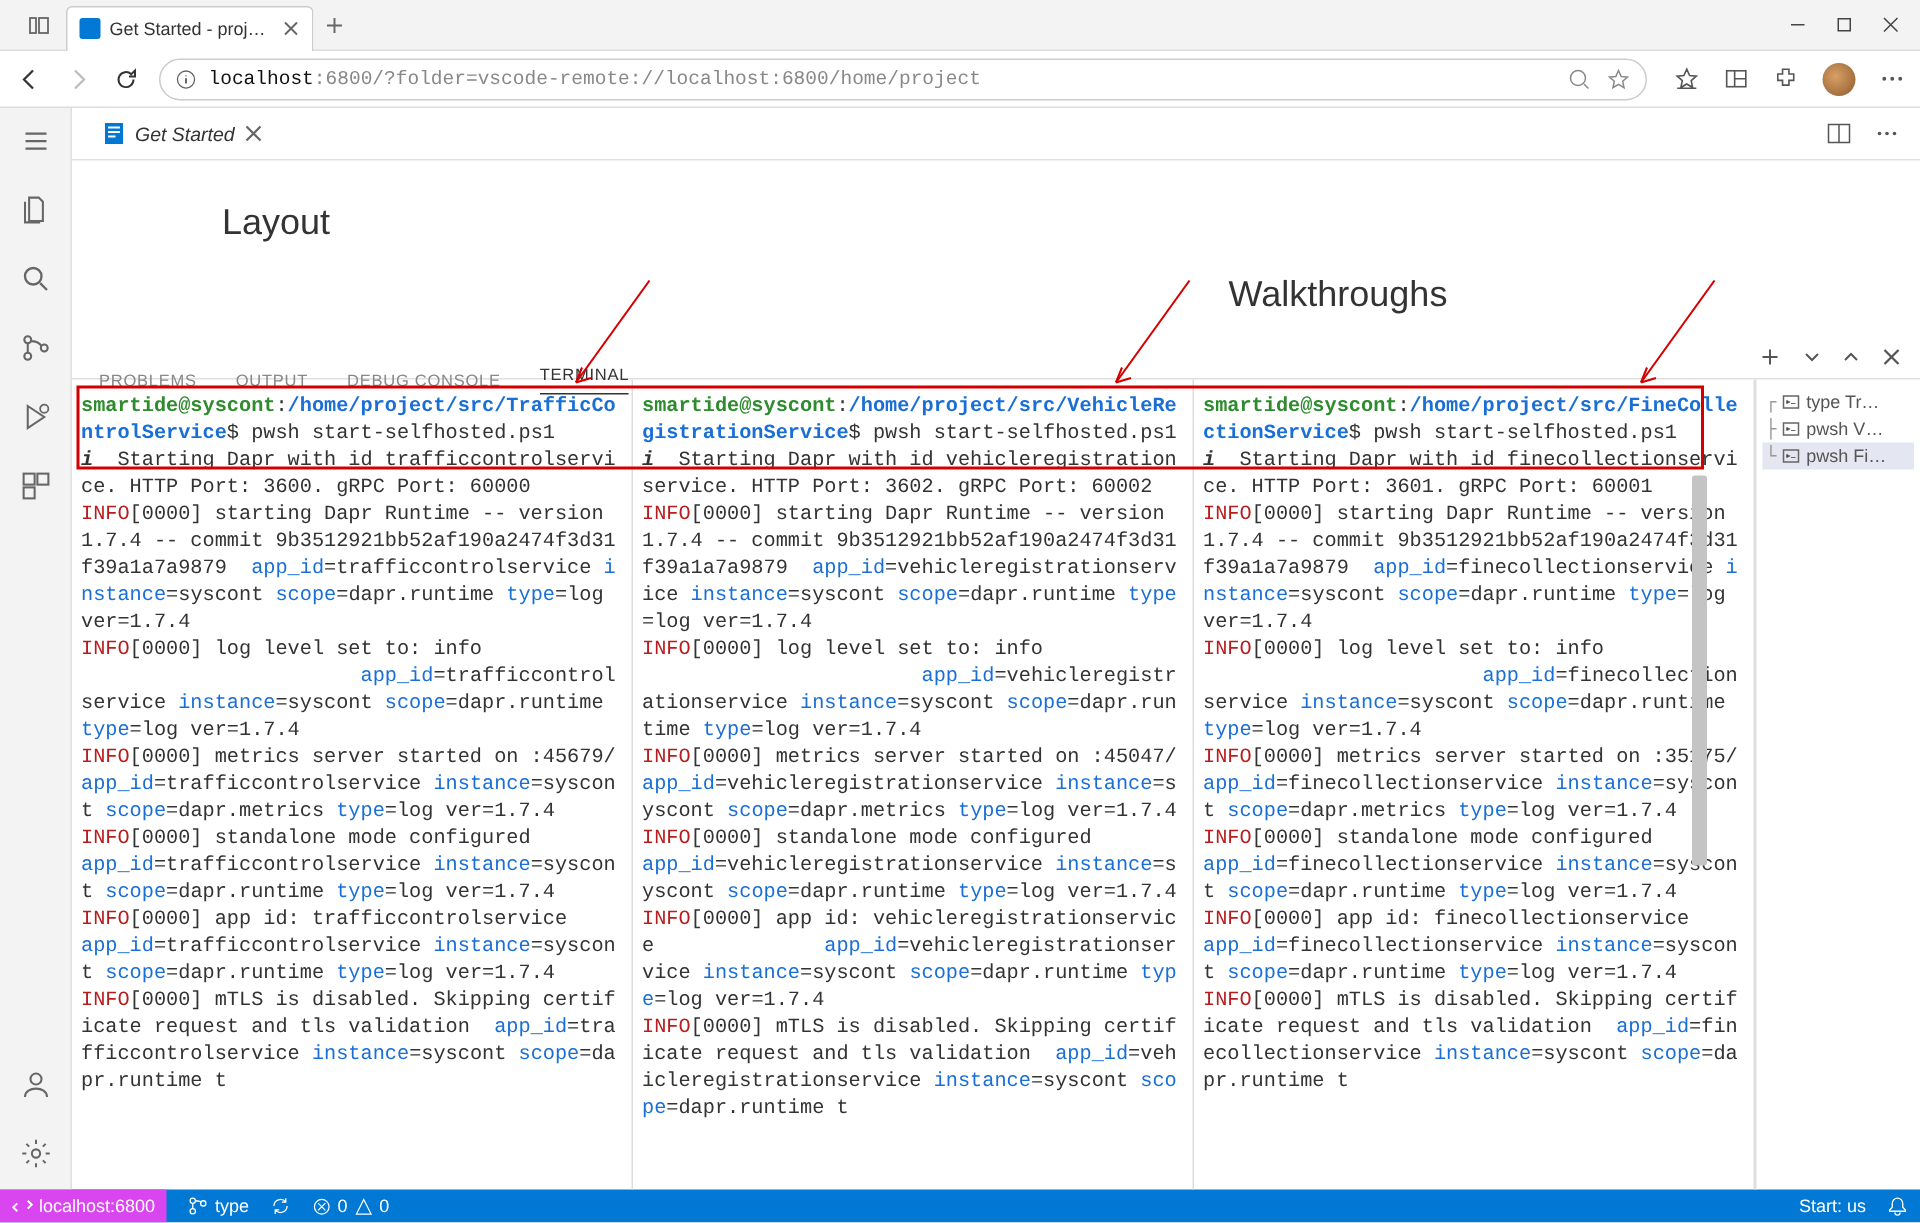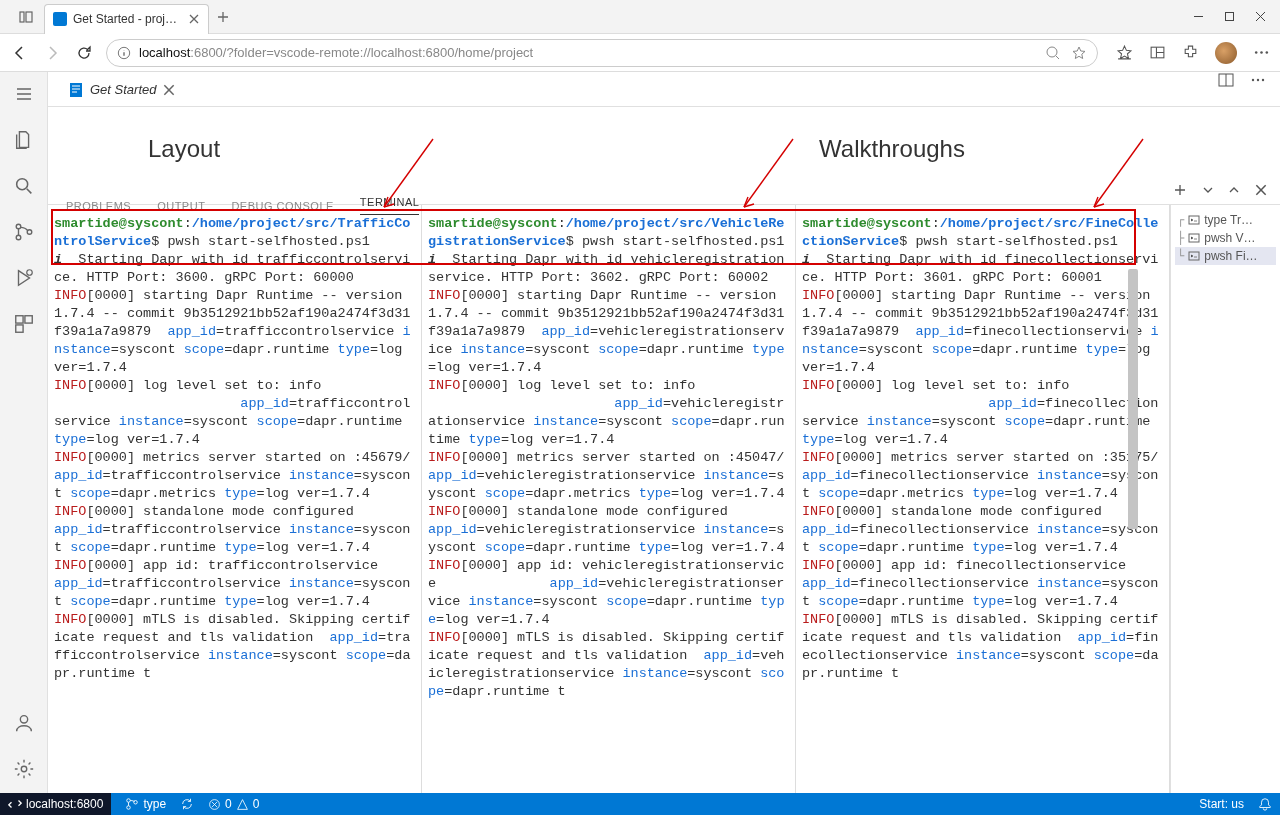--- a/index.html
+++ b/index.html
@@ -9,44 +9,44 @@
 .browser-chrome { height: 34px; background: #f3f3f3; display: flex; align-items: center; border-bottom: 1px solid #ddd; }
 .browser-tab-bar { display: flex; align-items: center; height: 34px; padding-left: 8px; }
 .tab-tabs-icon { width: 16px; height: 16px; margin: 0 10px; display: flex; align-items: center; justify-content: center; }
 .browser-tab { background: #fff; border: 1px solid #ccc; border-bottom: none; border-radius: 4px 4px 0 0; height: 30px; width: 165px; display: flex; align-items: center; padding: 0 8px; font-size: 12px; gap: 6px; margin-top: 4px; }
 .tab-favicon { width: 14px; height: 14px; background: #0078d4; border-radius: 2px; }
 .tab-title { flex: 1; white-space: nowrap; overflow: hidden; text-overflow: ellipsis; }
 .tab-close { width: 12px; height: 12px; }
 .tab-new { margin-left: 8px; color: #666; }
 .window-controls { margin-left: auto; display: flex; gap: 20px; padding-right: 14px; color: #444; font-size: 11px; }
 
-.address-bar-row { height: 38px; display: flex; align-items: center; padding: 0 10px; gap: 12px; border-bottom: 1px solid #ddd; background: #fff; }
+.address-bar-row { height: 38px; display: flex; align-items: center; padding: 0 10px; gap: 12px; border-bottom: 1px solid #ddd; background: #fff; font-family: Liberation Mono, monospace; }
 .nav-btn { width: 20px; height: 20px; display: flex; align-items: center; justify-content: center; color: #555; }
 .nav-btn.disabled { color: #bbb; }
 .address-bar { flex: 1; height: 28px; border: 1px solid #ccc; border-radius: 14px; display: flex; align-items: center; padding: 0 10px; font-size: 13px; gap: 8px; color: #555; }
 .address-bar .url-host { color: #111; }
 .address-bar .url-path { color: #888; }
 .toolbar-icons { display: flex; gap: 16px; align-items: center; color: #555; padding-left: 6px; }
 .toolbar-icons svg { width: 17px; height: 17px; }
 .avatar { width: 22px; height: 22px; border-radius: 50%; background: radial-gradient(circle at 40% 40%, #d9a066, #8b5a2b); }
 
 
 .vscode { display: flex; height: calc(815px - 34px - 38px - 22px); }
 .activity-bar { width: 48px; background: #f3f3f3; display: flex; flex-direction: column; align-items: center; padding-top: 10px; gap: 22px; border-right: 1px solid #e0e0e0; }
 .activity-bar .ab-item { width: 24px; height: 24px; color: #666; display: flex; align-items: center; justify-content: center; }
 .activity-bar .ab-bottom { margin-top: auto; margin-bottom: 12px; display: flex; flex-direction: column; gap: 22px; align-items: center; }
 
 .editor-area { flex: 1; display: flex; flex-direction: column; }
-.editor-tabs { height: 35px; display: flex; border-bottom: 1px solid #e0e0e0; padding-left: 10px; }
+.editor-tabs { height: 35px; display: flex; align-items: center; border-bottom: 1px solid #e0e0e0; padding-left: 10px; }
 .editor-tab { display: flex; align-items: center; gap: 6px; padding: 0 10px; height: 35px; font-style: italic; color: #333; }
 .editor-actions { margin-left: auto; display: flex; gap: 16px; padding-right: 14px; color: #555; }
 
 .welcome-headers { display: flex; padding: 28px 20px 12px 100px; font-size: 24px; font-weight: 400; color: #333; }
 .welcome-headers .col { flex: 1; }
-.welcome-headers .col.right { text-align: center; padding-right: 120px; }
+.welcome-headers .col.right { text-align: center; padding-right: 120px; margin-top: 48px; }
 
 .panel-tabs { height: 30px; display: flex; align-items: center; border-bottom: 1px solid #e0e0e0; padding-left: 18px; gap: 26px; position: relative; }
 .ptab { font-size: 11px; letter-spacing: 0.5px; color: #888; text-transform: uppercase; margin-top: 32px; }
 .ptab.active { color: #333; border-bottom: 1px solid #333; padding-bottom: 6px; }
 .panel-actions { margin-left: auto; display: flex; gap: 14px; padding-right: 12px; color: #555; align-items: center; }
 
 .terminals-row { display: flex; flex: 1; position: relative; justify-content: center; }
 .red-box { position: absolute; border: 2px solid #d40000; top: 4px; left: 3px; right: 144px; height: 56px; pointer-events: none; }
 .arrow { position: absolute; pointer-events: none; }
 .arrow svg { width: 60px; height: 75px; }
@@ -63,21 +63,21 @@
 .ts-item { display: flex; align-items: center; gap: 4px; padding: 2px 2px; white-space: nowrap; overflow: hidden; }
 .ts-item.active { background: #e4e6f1; }
 .ts-tree { color: #999; font-family: monospace; }
 .ts-icon { width: 12px; height: 12px; }
 
 .scrollbar-ind { position: absolute; right: 142px; top: 64px; width: 10px; height: 260px; background: #c4c4c4; border-radius: 2px; }
 
 
 .status-bar { height: 22px; background: #0078d4; color: #fff; display: flex; align-items: center; font-size: 12px; padding: 0 8px; gap: 14px; }
 .sb-item { display: flex; align-items: center; gap: 4px; }
-.sb-remote { background: #0f172a; height: 22px; display: flex; align-items: center; padding: 0 8px; margin-left: -8px; }
+.sb-remote { background: #d946ef; height: 22px; display: flex; align-items: center; padding: 0 8px; margin-left: -8px; }
 .sb-right { margin-left: auto; display: flex; gap: 14px; align-items: center; }
 
 svg { display: block; }
 </style>
 </head>
 <body>
 
 <div class="browser-chrome">
   <div class="browser-tab-bar">
     <div class="tab-tabs-icon">

